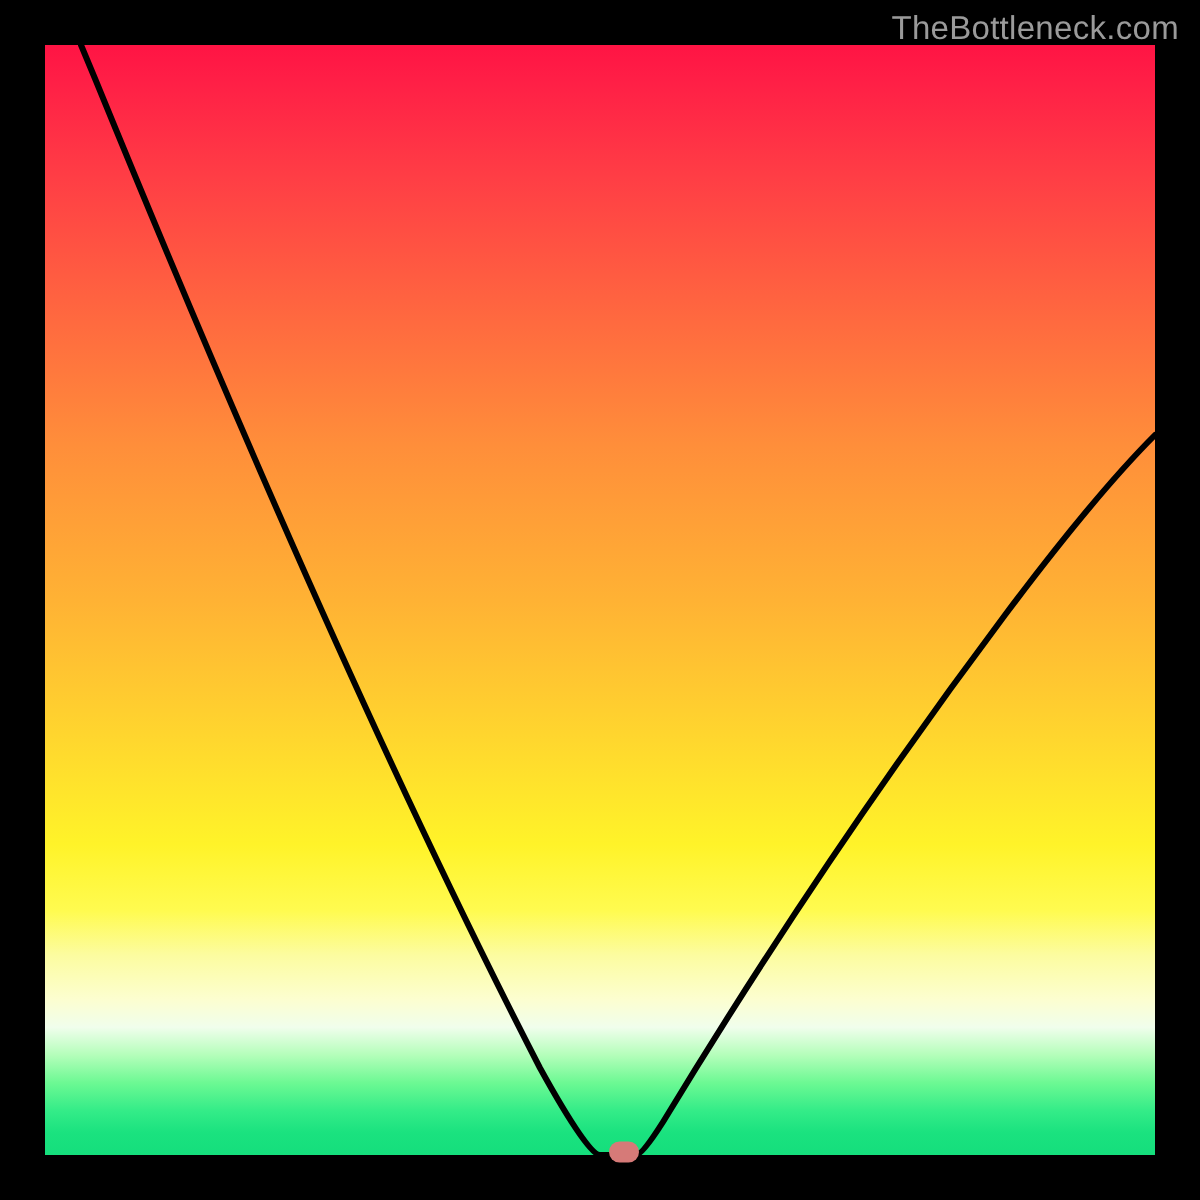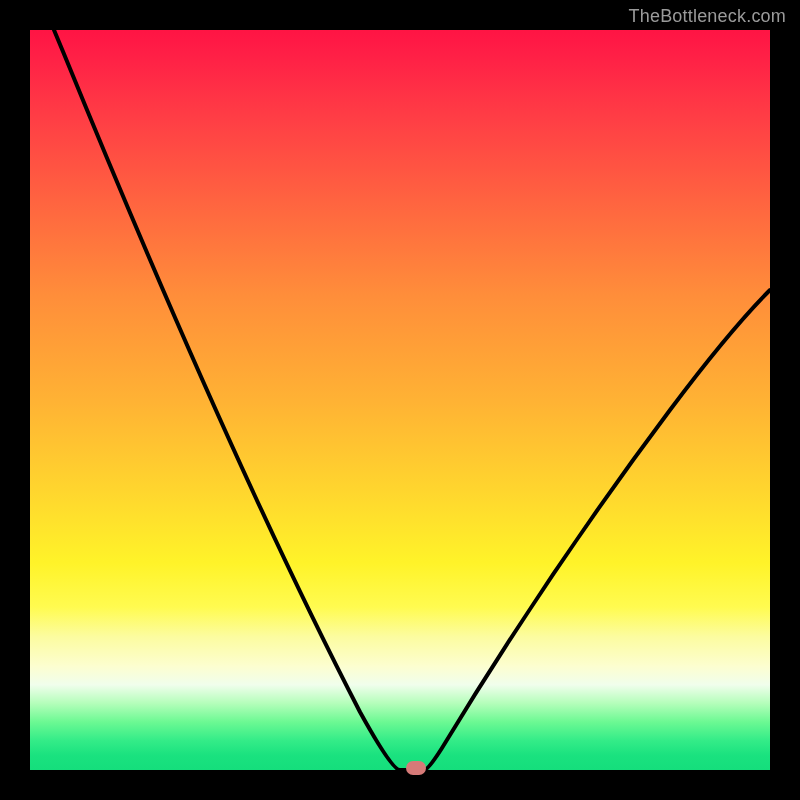--- a/index.html
+++ b/index.html
@@ -58,21 +58,21 @@
     height: 14px;
     border-radius: 7px;
     background: #d67a78;
     transform: translate(-50%, -50%);
   }
   .watermark {
     position: absolute;
     top: 6px;
     right: 14px;
     color: #9a9a9a;
-    font-size: 18px;
+    font-size: 22px;
     letter-spacing: 0.2px;
     font-weight: 500;
   }
 </style>
 </head>
 <body>
 
 <div class="frame">
 
   <div class="gradient"></div>

